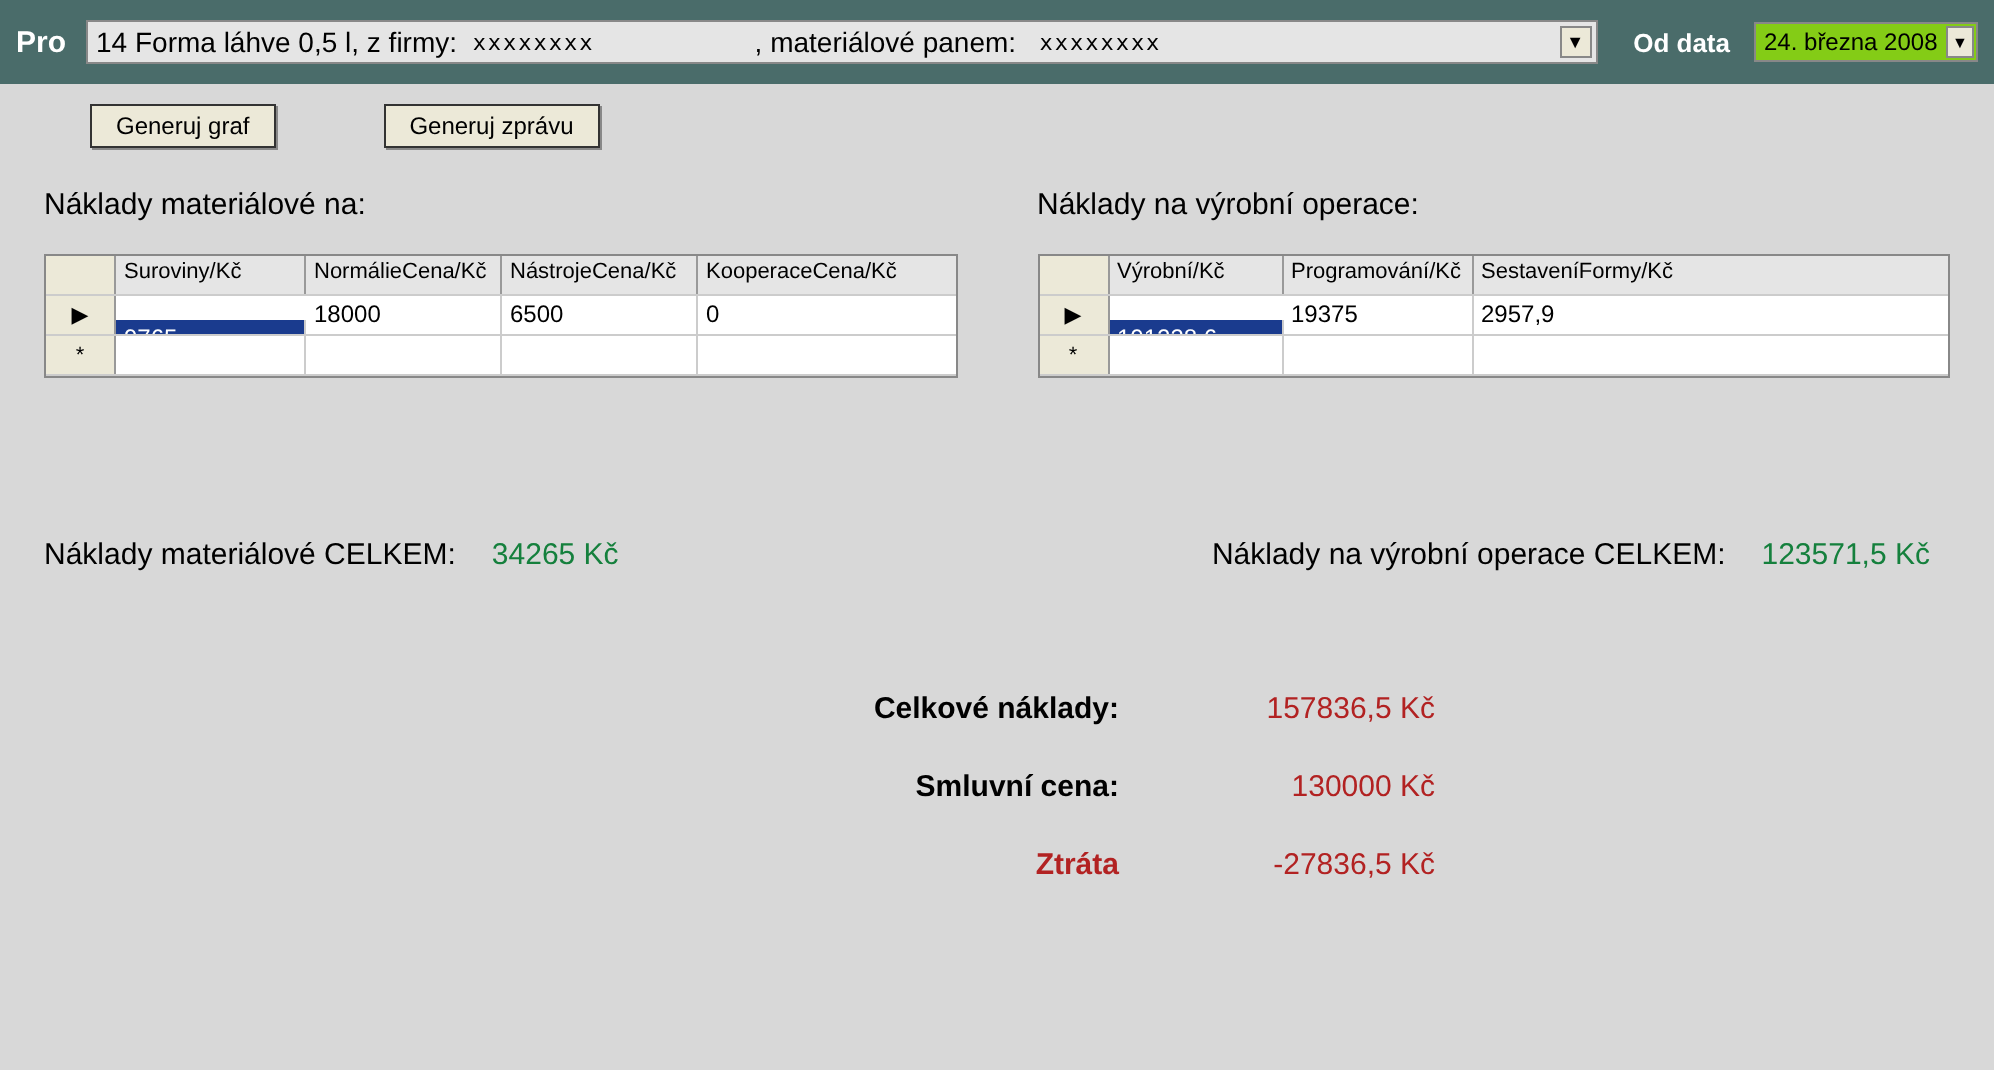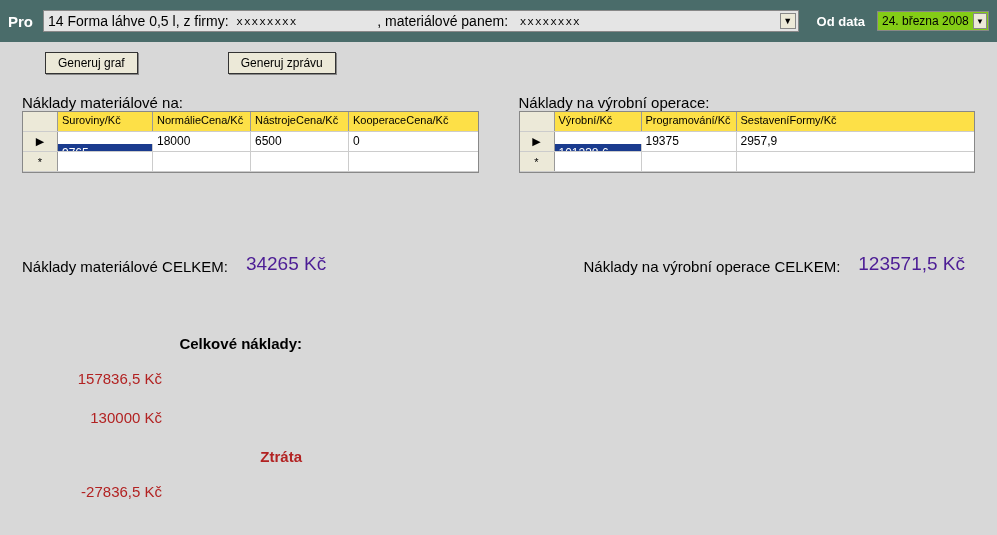--- a/index.html
+++ b/index.html
@@ -7,45 +7,45 @@
     
     .top-bar { background: #4a6c6a; height: 42px; display: flex; align-items: center; padding: 0 8px; gap: 6px; }
     .pro-label { color: #fff; font-weight: bold; font-size: 15px; margin-right: 4px; }
     .combo-main { background: #e5e5e5; border: 1px solid #888; height: 22px; flex: 1; display: flex; align-items: center; padding: 0 4px; font-size: 14px; position: relative; text-align: right; }
     .combo-main .arrow { position: absolute; right: 2px; top: 2px; width: 16px; height: 16px; background: #ece9d8; border: 1px solid #888; display: flex; align-items: center; justify-content: center; font-size: 9px; }
     .od-data-label { color: #fff; font-weight: bold; font-size: 13px; margin: 0 6px 0 12px; }
     .date-combo { background: #84cc16; border: 1px solid #888; height: 20px; width: 112px; display: flex; align-items: center; padding: 0 4px; font-size: 12px; position: relative; }
     .date-combo .arrow { position: absolute; right: 1px; top: 1px; width: 14px; height: 16px; background: #ece9d8; border: 1px solid #888; display: flex; align-items: center; justify-content: center; font-size: 8px; }
     .masked { letter-spacing: 1px; font-family: monospace; font-size: 11px; }
     
-    .button-row { padding: 10px 45px; display: flex; gap: 90px; }
+    .button-row { padding: 10px 45px; display: flex; gap: 54px; }
     .btn { background: #ece9d8; border: 1px solid #333; padding: 3px 12px; font-size: 12px; cursor: pointer; box-shadow: 1px 1px 0 #888; }
     
     .content { padding: 10px 22px; }
     .cols { display: flex; gap: 40px; }
     .col { flex: 1; }
-    .section-title { font-size: 15px; }
+    .section-title { font-size: 15px; margin-bottom: 16px; }
     
     .grid { border: 1px solid #888; background: #fff; width: 100%; }
     .grid-row { display: flex; height: 20px; border-bottom: 1px solid #ccc; }
-    .grid-header-row { background: #fde047; font-size: 11px; }
+    .grid-header-row { background: #e5e5e5; font-size: 11px; }
     .row-selector { width: 35px; border-right: 1px solid #999; background: #ece9d8; display: flex; align-items: center; justify-content: center; font-size: 11px; }
     .grid-cell { border-right: 1px solid #ccc; padding: 2px 4px; font-size: 12px; overflow: hidden; white-space: nowrap; }
     .grid-header-cell { border-right: 1px solid #999; padding: 2px 4px; font-size: 11px; overflow: hidden; white-space: nowrap; }
     .selected-row .c0 { background: #1a3b8e; color: #fff; margin-top: 12px; }
     
     .g1 .c0 { width: 95px; } .g1 .c1 { width: 98px; } .g1 .c2 { width: 98px; } .g1 .c3 { width: 115px; border-right: none; }
     .g2 .c0 { width: 87px; } .g2 .c1 { width: 95px; } .g2 .c2 { width: 107px; border-right: none; }
     
     .totals-row { display: flex; margin-top: 80px; gap: 40px; }
     .total-block { flex: 1; display: flex; align-items: flex-end; gap: 18px; font-size: 15px; }
-    .total-value { color: #4c1d95; font-size: 19px; }
+    .total-value { color: #15803d; font-size: 15px; }
     
     .summary { margin-top: 60px; }
-    .summary-line { display: flex; justify-content: center; gap: 18px; margin-bottom: 22px; font-size: 15px; flex-direction: column; }
+    .summary-line { display: flex; justify-content: center; gap: 18px; margin-bottom: 22px; font-size: 15px; }
     .summary-label { font-weight: bold; text-align: right; width: 280px; }
     .summary-value { color: #b22222; text-align: right; width: 140px; }
     .loss-label { color: #b22222; font-weight: bold; }
   </style>
 </head>
 <body>
 
 <div class="top-bar">
   <span class="pro-label">Pro</span>
   <div class="combo-main">
@@ -132,20 +132,21 @@
       <span class="total-value">123571,5 Kč</span>
     </div>
   </div>
 
   <div class="summary">
     <div class="summary-line">
       <span class="summary-label">Celkové náklady:</span>
       <span class="summary-value">157836,5 Kč</span>
     </div>
     <div class="summary-line">
+      <span class="summary-label">Smluvní cena:</span>
       <span class="summary-value">130000 Kč</span>
     </div>
     <div class="summary-line">
       <span class="summary-label loss-label">Ztráta</span>
       <span class="summary-value">-27836,5 Kč</span>
     </div>
   </div>
 </div>
 
 </body></html>

